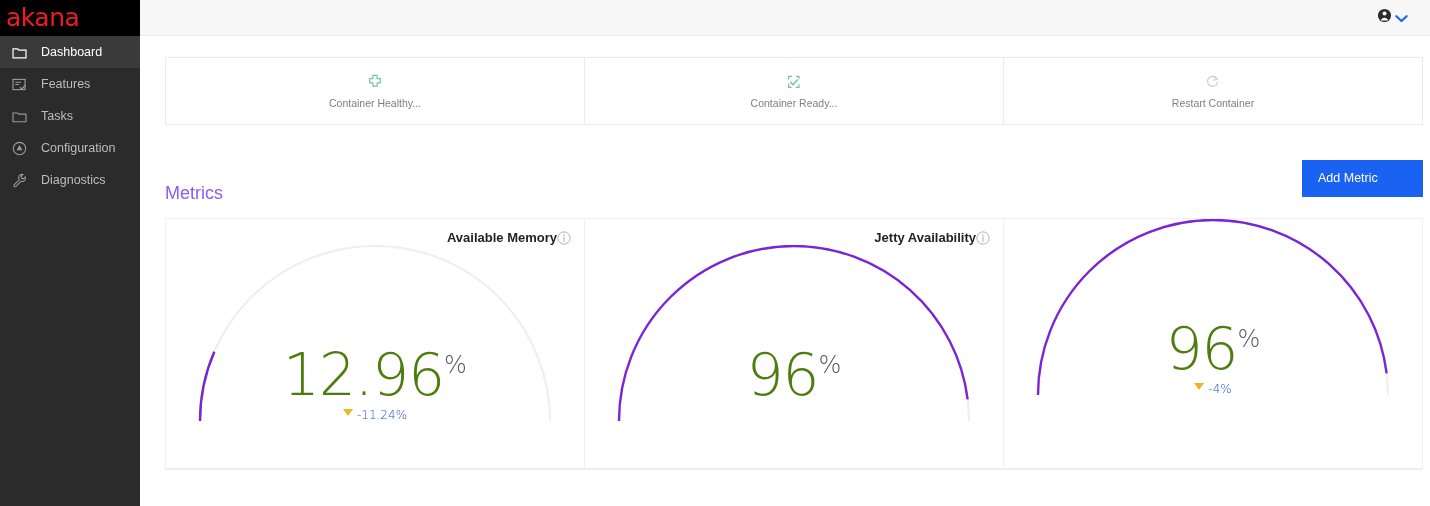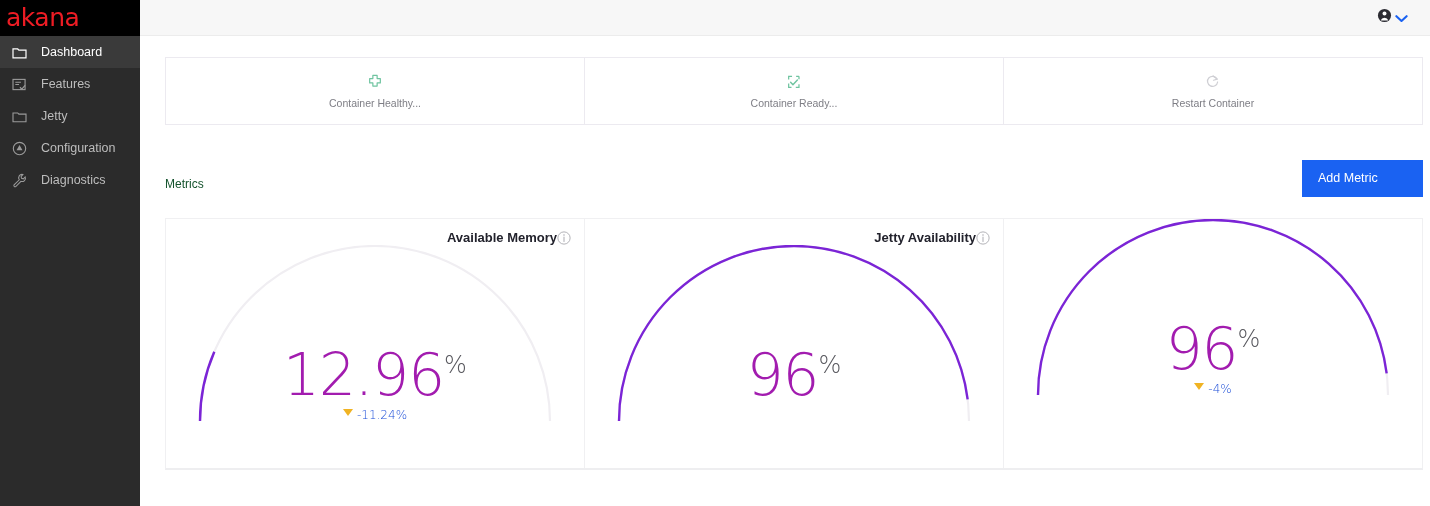--- a/index.html
+++ b/index.html
@@ -95,25 +95,25 @@
     font-family: "Liberation Sans", sans-serif;
   }
 
   
   .metrics-head {
     margin: 44px 7px 0 25px;
     position: relative;
     height: 40px;
   }
   .metrics-title {
-    font-size: 12px;
-    color: #14532d;
+    font-size: 18px;
+    color: #8b5cf6;
     font-weight: 400;
     position: absolute;
-    left: 0; top: 8px;
+    left: 0; top: 14px;
   }
   .add-metric-btn {
     position: absolute;
     right: 0; top: -9px;
     background: #1a62f2;
     color: #ffffff;
     border: none;
     font-size: 12.5px;
     padding: 0 16px;
     height: 37px;
@@ -160,21 +160,21 @@
   .gauge-svg { display: block; margin: 0 auto; }
   .gauge-value {
     position: absolute;
     left: 0; right: 0;
     top: 96px;
     text-align: center;
     pointer-events: none;
   }
   .gv-num {
     font-size: 58px;
-    color: #a21caf;
+    color: #4d7c0f;
     font-family: "DejaVu Sans", sans-serif;
     font-weight: 300;
     letter-spacing: -1px;
   }
   .gv-pct {
     font-size: 24px;
     color: #58585e;
     font-family: "DejaVu Sans", sans-serif;
     font-weight: 300;
     vertical-align: 22px;
@@ -230,21 +230,21 @@
         </span>
         <span>Features</span>
       </div>
 
       <div class="nav-item">
         <span class="nv-icon">
           <svg width="15" height="13" viewBox="0 0 16 14">
               <path d="M1 3.2h5.1l1.2 1.3H15v8.2H1z" fill="none" stroke="#9b9b9b" stroke-width="1.2"></path>
             </svg>
         </span>
-        <span>Jetty</span>
+        <span>Tasks</span>
       </div>
 
       <div class="nav-item">
         <span class="nv-icon">
           <svg width="15" height="15" viewBox="0 0 16 16">
               <circle cx="8" cy="8" r="6.6" fill="none" stroke="#9b9b9b" stroke-width="1.2"></circle>
               <path d="M8 4.2l3.2 5.6H4.8z" fill="#9b9b9b"></path>
             </svg>
         </span>
         <span>Configuration</span>

